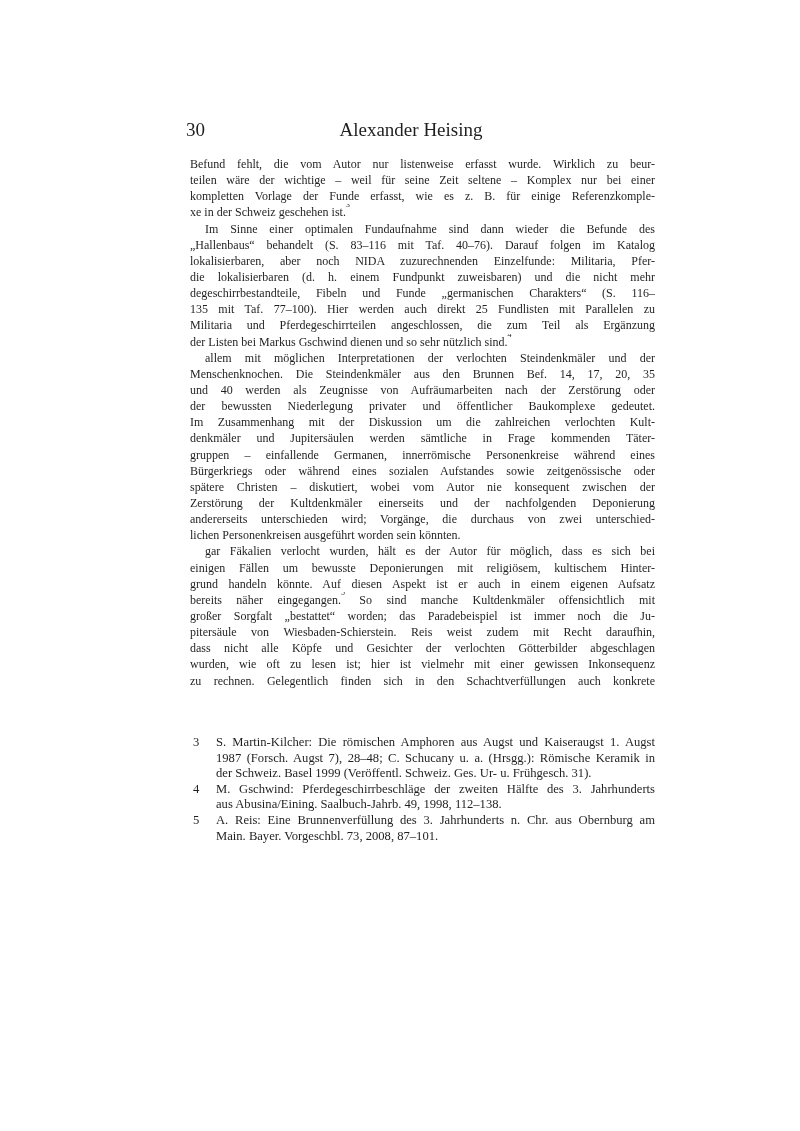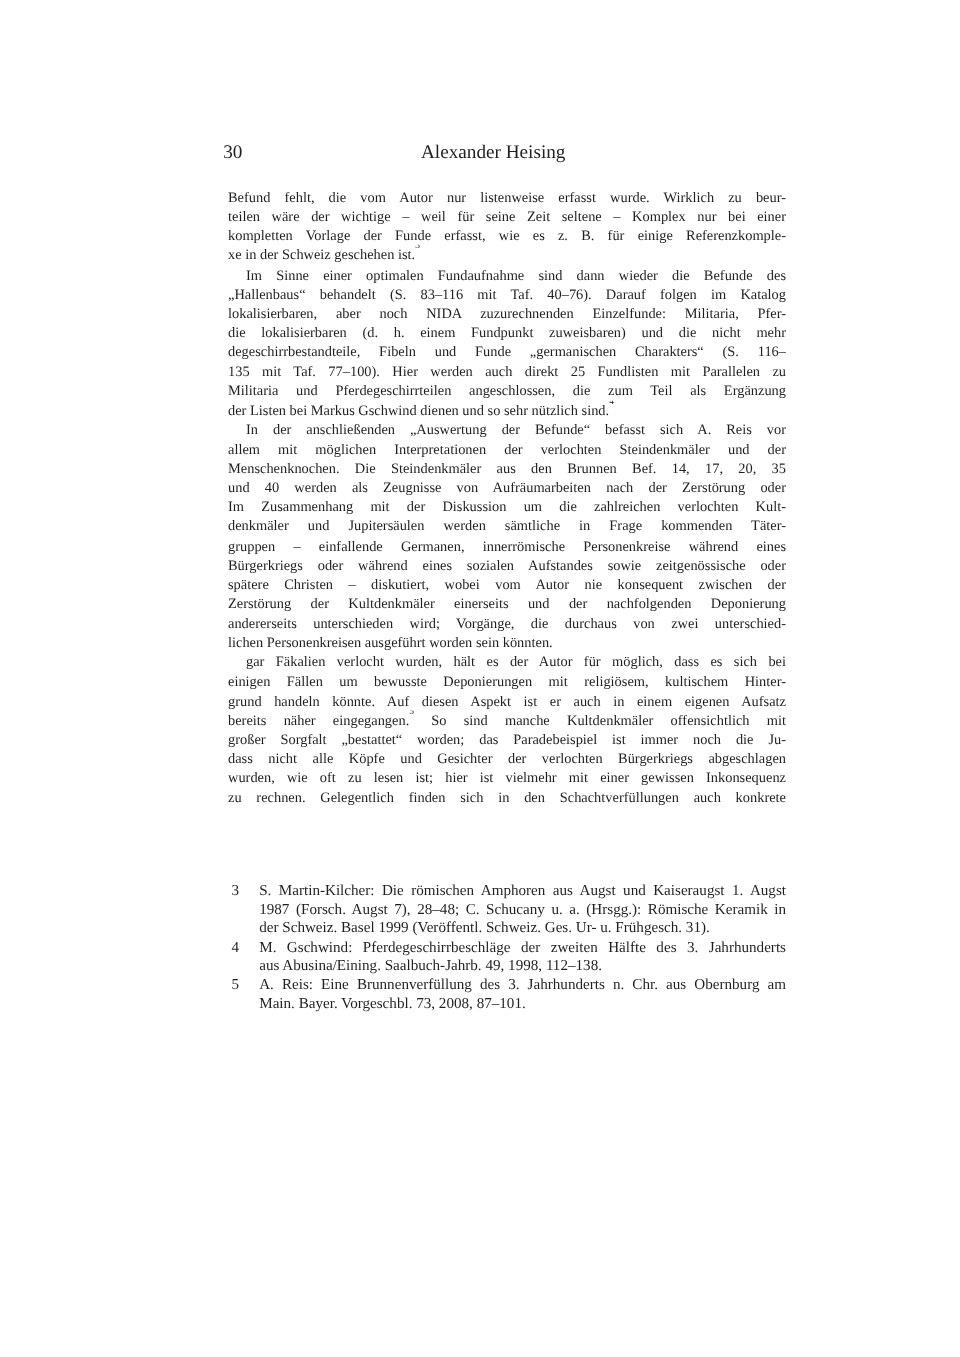--- a/index.html
+++ b/index.html
@@ -11,21 +11,21 @@
     font-family: "Liberation Serif", serif;
     color: #1f1f1f;
     overflow: hidden;
   }
   .pagehead {
     position: absolute;
     top: 119px;
     left: 0;
     width: 800px;
     height: 20px;
-    font-size: 16px;
+    font-size: 19px;
   }
   .page-number { position: absolute; left: 186px; top: 0; }
   .running-head { position: absolute; left: 411px; top: 0; transform: translateX(-50%); white-space: nowrap; }
 
   .body-text {
     position: absolute;
     left: 190px;
     top: 156px;
     width: 465px;
     font-size: 12px;
@@ -87,40 +87,41 @@
         <div class="line">Im Sinne einer optimalen Fundaufnahme sind dann wieder die Befunde des</div>
         <div class="line">„Hallenbaus“ behandelt (S. 83–116 mit Taf. 40–76). Darauf folgen im Katalog</div>
         <div class="line">lokalisierbaren, aber noch NIDA zuzurechnenden Einzelfunde: Militaria, Pfer-</div>
         <div class="line">die lokalisierbaren (d. h. einem Fundpunkt zuweisbaren) und die nicht mehr</div>
         <div class="line">degeschirrbestandteile, Fibeln und Funde „germanischen Charakters“ (S. 116–</div>
         <div class="line">135 mit Taf. 77–100). Hier werden auch direkt 25 Fundlisten mit Parallelen zu</div>
         <div class="line">Militaria und Pferdegeschirrteilen angeschlossen, die zum Teil als Ergänzung</div>
         <div class="line flush">der Listen bei Markus Gschwind dienen und so sehr nützlich sind.<sup class="fnref">4</sup></div>
       </div>
       <div class="para indent">
-        <div class="line">In der anschließenden „Auswertung der Befunde“ befasst sich A. Reis vor</div>
         <div class="line">allem mit möglichen Interpretationen der verlochten Steindenkmäler und der</div>
         <div class="line">Menschenknochen. Die Steindenkmäler aus den Brunnen Bef. 14, 17, 20, 35</div>
         <div class="line">und 40 werden als Zeugnisse von Aufräumarbeiten nach der Zerstörung oder</div>
+        <div class="line">der bewussten Niederlegung privater und öffentlicher Baukomplexe gedeutet.</div>
         <div class="line">Im Zusammenhang mit der Diskussion um die zahlreichen verlochten Kult-</div>
         <div class="line">denkmäler und Jupitersäulen werden sämtliche in Frage kommenden Täter-</div>
         <div class="line">gruppen – einfallende Germanen, innerrömische Personenkreise während eines</div>
         <div class="line">Bürgerkriegs oder während eines sozialen Aufstandes sowie zeitgenössische oder</div>
         <div class="line">spätere Christen – diskutiert, wobei vom Autor nie konsequent zwischen der</div>
         <div class="line">Zerstörung der Kultdenkmäler einerseits und der nachfolgenden Deponierung</div>
         <div class="line">andererseits unterschieden wird; Vorgänge, die durchaus von zwei unterschied-</div>
         <div class="line flush">lichen Personenkreisen ausgeführt worden sein könnten.</div>
       </div>
       <div class="para indent">
         <div class="line">gar Fäkalien verlocht wurden, hält es der Autor für möglich, dass es sich bei</div>
         <div class="line">einigen Fällen um bewusste Deponierungen mit religiösem, kultischem Hinter-</div>
         <div class="line">grund handeln könnte. Auf diesen Aspekt ist er auch in einem eigenen Aufsatz</div>
         <div class="line">bereits näher eingegangen.<sup class="fnref">5</sup> So sind manche Kultdenkmäler offensichtlich mit</div>
         <div class="line">großer Sorgfalt „bestattet“ worden; das Paradebeispiel ist immer noch die Ju-</div>
-        <div class="line">dass nicht alle Köpfe und Gesichter der verlochten Bürgerkriegs abgeschlagen</div>
+        <div class="line">pitersäule von Wiesbaden-Schierstein. Reis weist zudem mit Recht daraufhin,</div>
+        <div class="line">dass nicht alle Köpfe und Gesichter der verlochten Götterbilder abgeschlagen</div>
         <div class="line">wurden, wie oft zu lesen ist; hier ist vielmehr mit einer gewissen Inkonsequenz</div>
         <div class="line">zu rechnen. Gelegentlich finden sich in den Schachtverfüllungen auch konkrete</div>
       </div>
     </div>
 
   <div class="footnotes">
       <div class="footnote">
         <span class="fn-num">3</span>
         <div class="line">S. Martin-Kilcher: Die römischen Amphoren aus Augst und Kaiseraugst 1. Augst</div>
         <div class="line">1987 (Forsch. Augst 7), 28–48; C. Schucany u. a. (Hrsgg.): Römische Keramik in</div>

